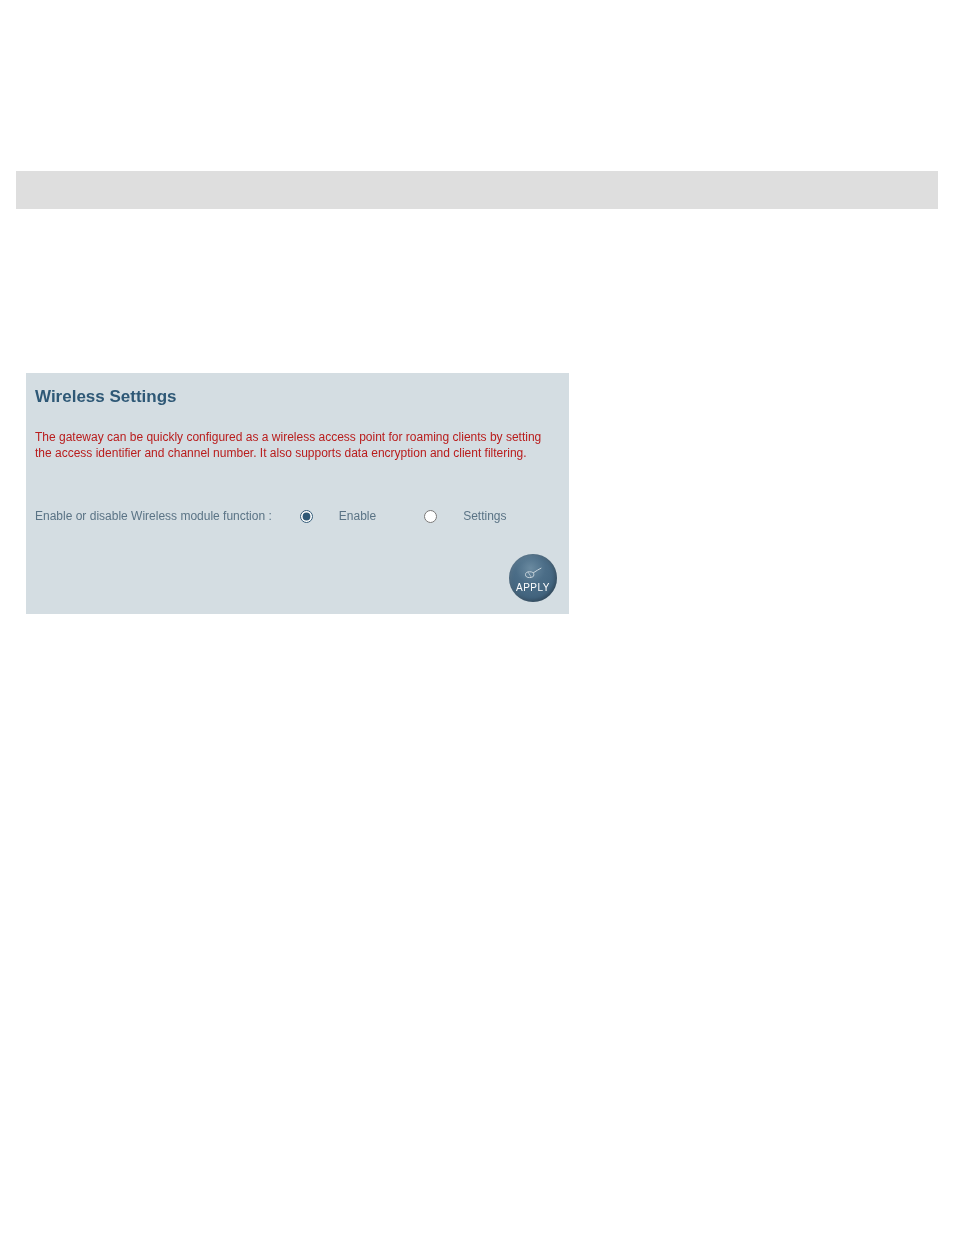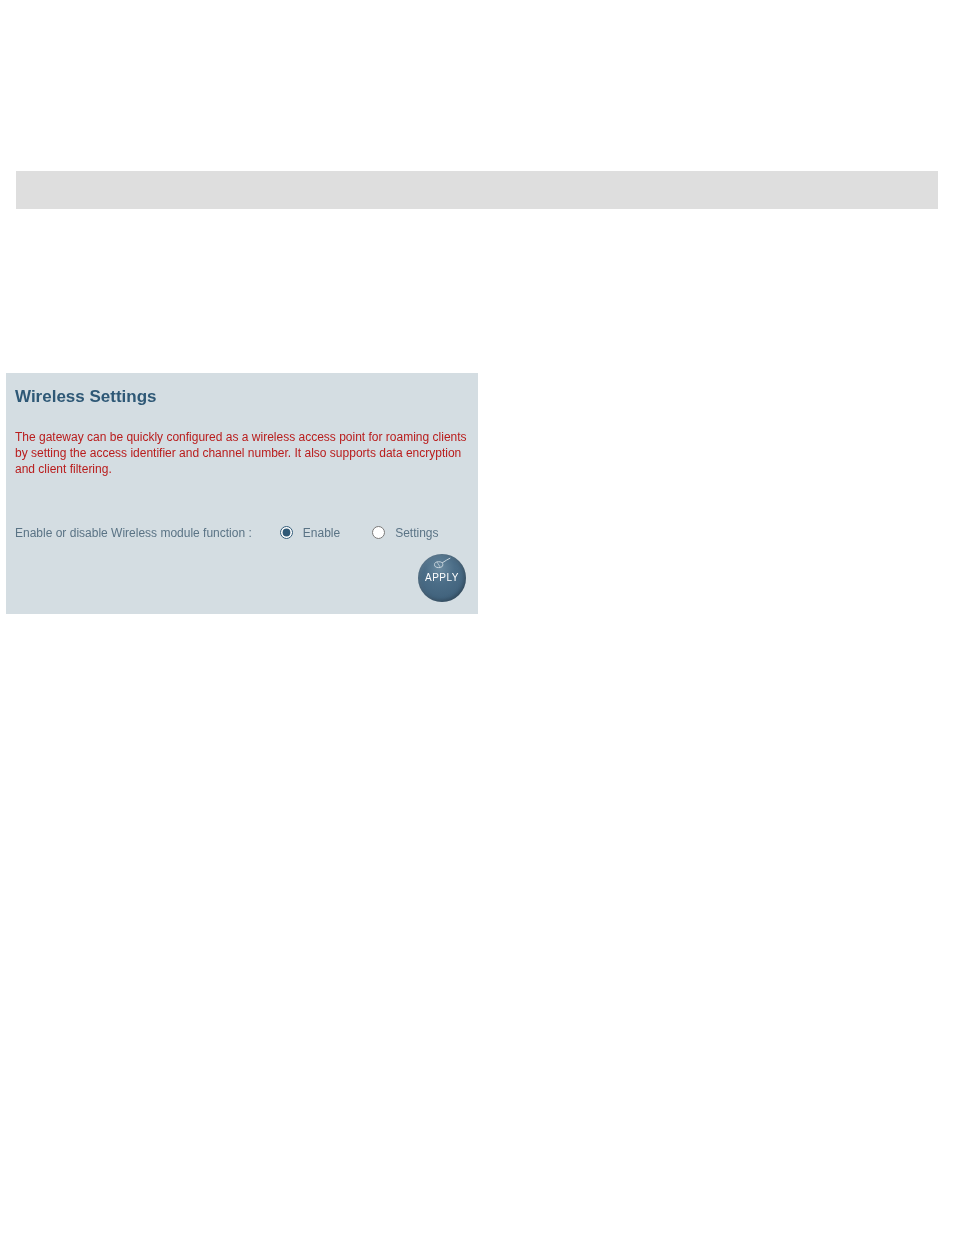--- a/index.html
+++ b/index.html
@@ -18,22 +18,22 @@
       position: absolute;
       top: 171px;
       left: 16px;
       width: 922px;
       height: 38px;
       background: #dedede;
     }
     .settings-panel {
       position: absolute;
       top: 373px;
-      left: 6px;
-      width: 472px;
+      left: 26px;
+      width: 543px;
       height: 241px;
       background: #d4dde2;
       padding: 14px 9px;
     }
     .panel-title {
       color: #2e5876;
       font-size: 17px;
       font-weight: bold;
       margin-bottom: 22px;
       letter-spacing: 0px;
@@ -50,21 +50,21 @@
       gap: 0px;
       color: #5a7385;
       font-size: 12px;
     }
     .radio-label {
       margin-right: 20px;
     }
     .radio-group {
       display: flex;
       align-items: center;
-      gap: 6px;
+      gap: 22px;
     }
     .radio-input {
       margin: 0 4px 0 8px;
       accent-color: #2e5876;
     }
     .radio-option-label {
       margin-right: 18px;
     }
     .apply-button {
       position: absolute;
@@ -72,21 +72,21 @@
       right: 12px;
       width: 48px;
       height: 48px;
       border-radius: 50%;
       background: radial-gradient(circle at 45% 30%, #6a8aa0 0%, #4b6d87 35%, #3a5b75 100%);
       border: none;
       cursor: pointer;
       display: flex;
       flex-direction: column;
       align-items: center;
-      justify-content: flex-start;
+      justify-content: center;
       color: #ffffff;
       box-shadow: inset -1px -1px 4px rgba(0,0,0,0.35), inset 1px 1px 4px rgba(255,255,255,0.15);
     }
     .apply-icon {
       margin-top: 2px;
       margin-bottom: 0px;
     }
     .apply-text {
       font-size: 10px;
       font-weight: normal;

